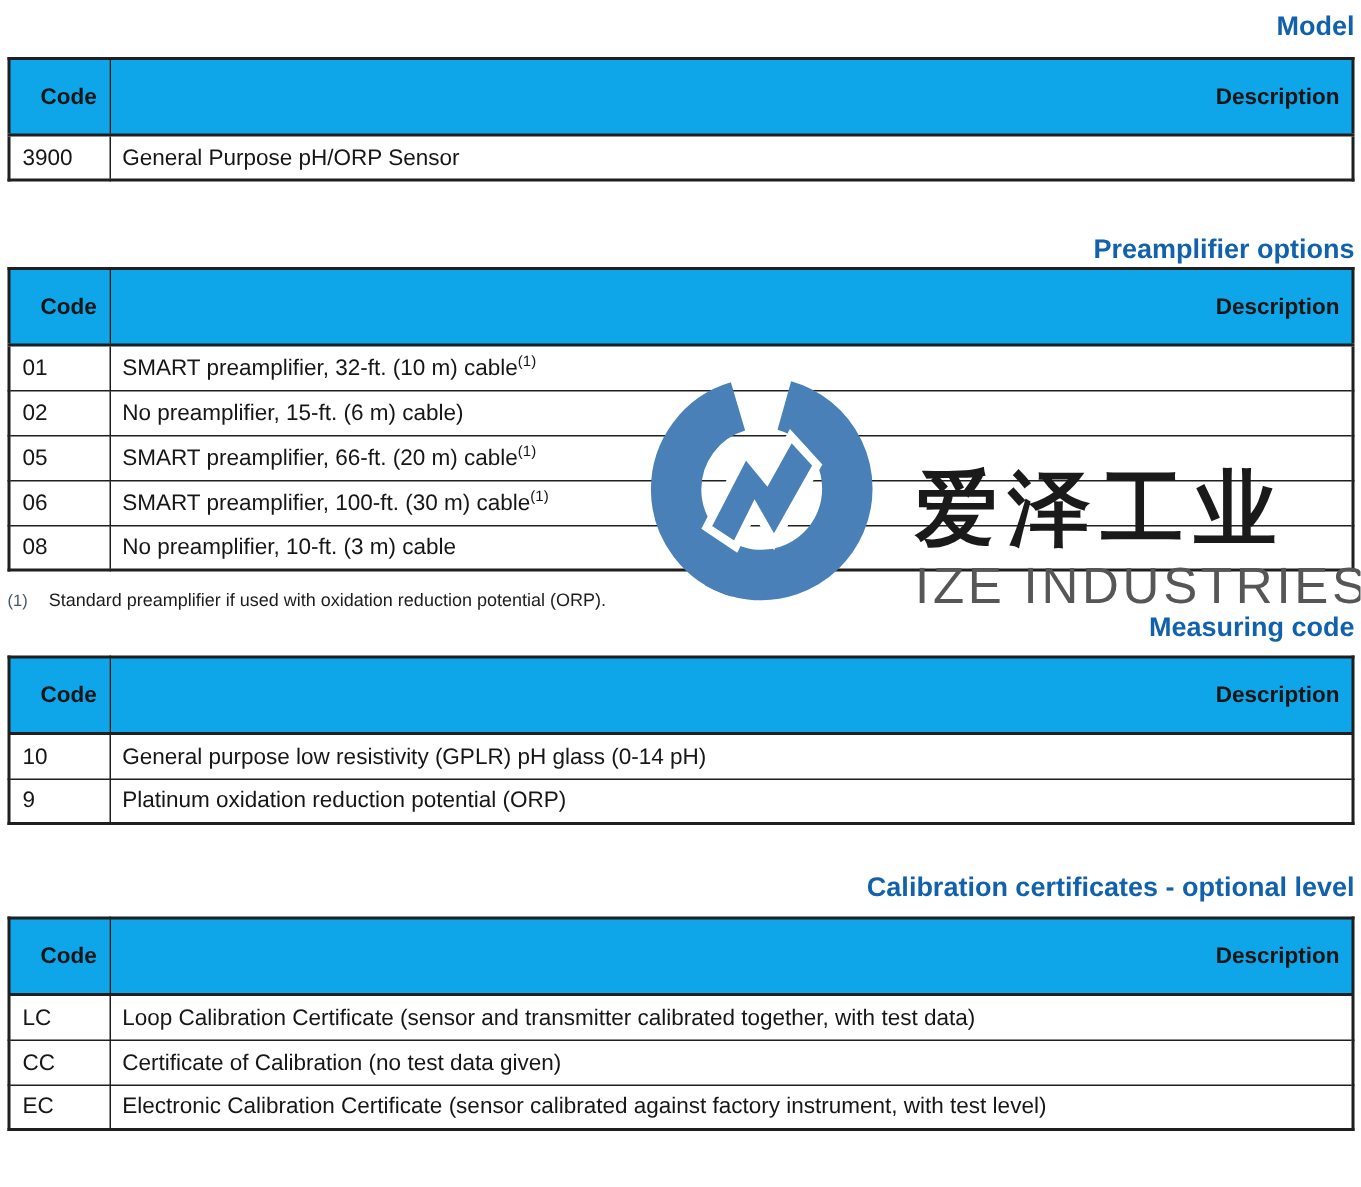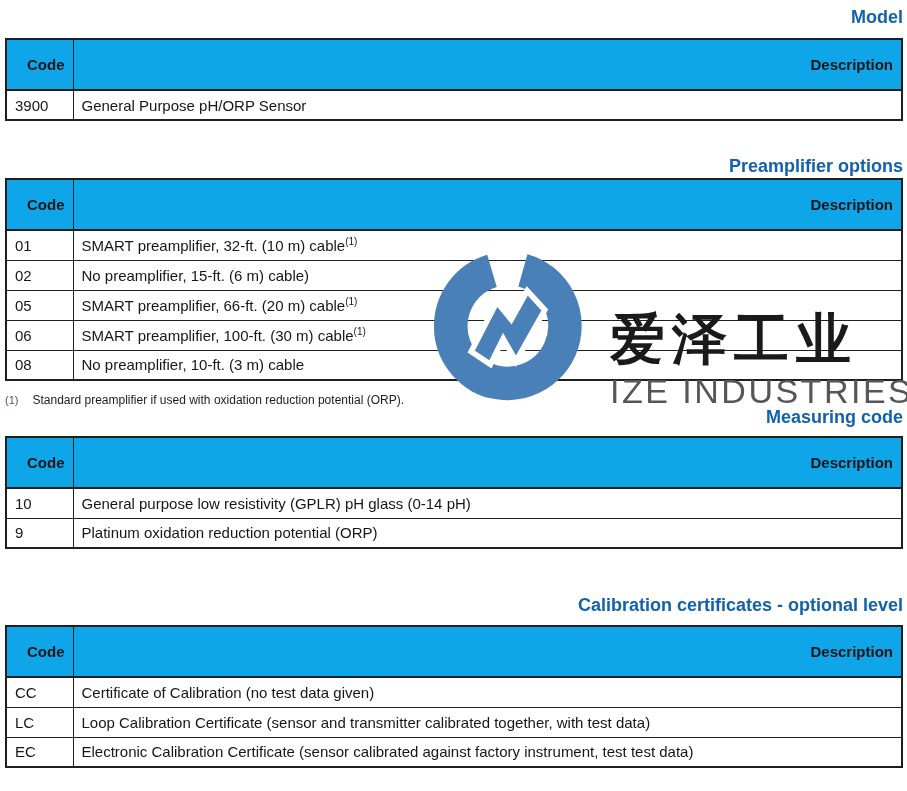--- a/index.html
+++ b/index.html
@@ -11,21 +11,21 @@
   .section-title {
     color: #1161ad;
     font-size: 18px;
     font-weight: bold;
     line-height: 20px;
     text-align: right;
   }
   #title-model { margin-top: 7px; margin-bottom: 11px; }
   #title-preamp { margin-top: 35px; margin-bottom: 2px; }
   #title-measuring { margin-bottom: 9px; }
-  #title-calibration { margin-top: 46px; margin-bottom: 10px; }
+  #title-calibration { margin-top: 31px; margin-bottom: 10px; }
 
   table.spec {
     border-collapse: collapse;
     width: 100%;
     table-layout: fixed;
     font-size: 15px;
   }
   table.spec { border: 2px solid #1f1f1f; }
   table.spec th {
     background: #0ea5e9;
@@ -181,30 +181,30 @@
     <colgroup>
         <col class="col-code">
         <col>
       </colgroup>
     <tbody>
         <tr>
       <th>Code</th>
       <th>Description</th>
     </tr>
     <tr>
+      <td>LC</td>
+      <td><span>Loop Calibration Certificate (sensor and transmitter calibrated together, with test data)</span><sup></sup></td>
+    </tr>
+    <tr>
       <td>CC</td>
       <td><span>Certificate of Calibration (no test data given)</span><sup></sup></td>
     </tr>
     <tr>
-      <td>LC</td>
-      <td><span>Loop Calibration Certificate (sensor and transmitter calibrated together, with test data)</span><sup></sup></td>
-    </tr>
-    <tr>
       <td>EC</td>
-      <td><span>Electronic Calibration Certificate (sensor calibrated against factory instrument, test test data)</span><sup></sup></td>
+      <td><span>Electronic Calibration Certificate (sensor calibrated against factory instrument, with test level)</span><sup></sup></td>
     </tr>
   </tbody>
     </table>
 
 </div>
 
 <div class="watermark">
   <svg class="wm-logo" viewBox="0 0 100 100" xmlns="http://www.w3.org/2000/svg">
 
     <path d="M 59.3 15.2 A 36 36 0 1 1 31.5 81.0" fill="none" stroke="#4a80b8" stroke-width="21"></path>

